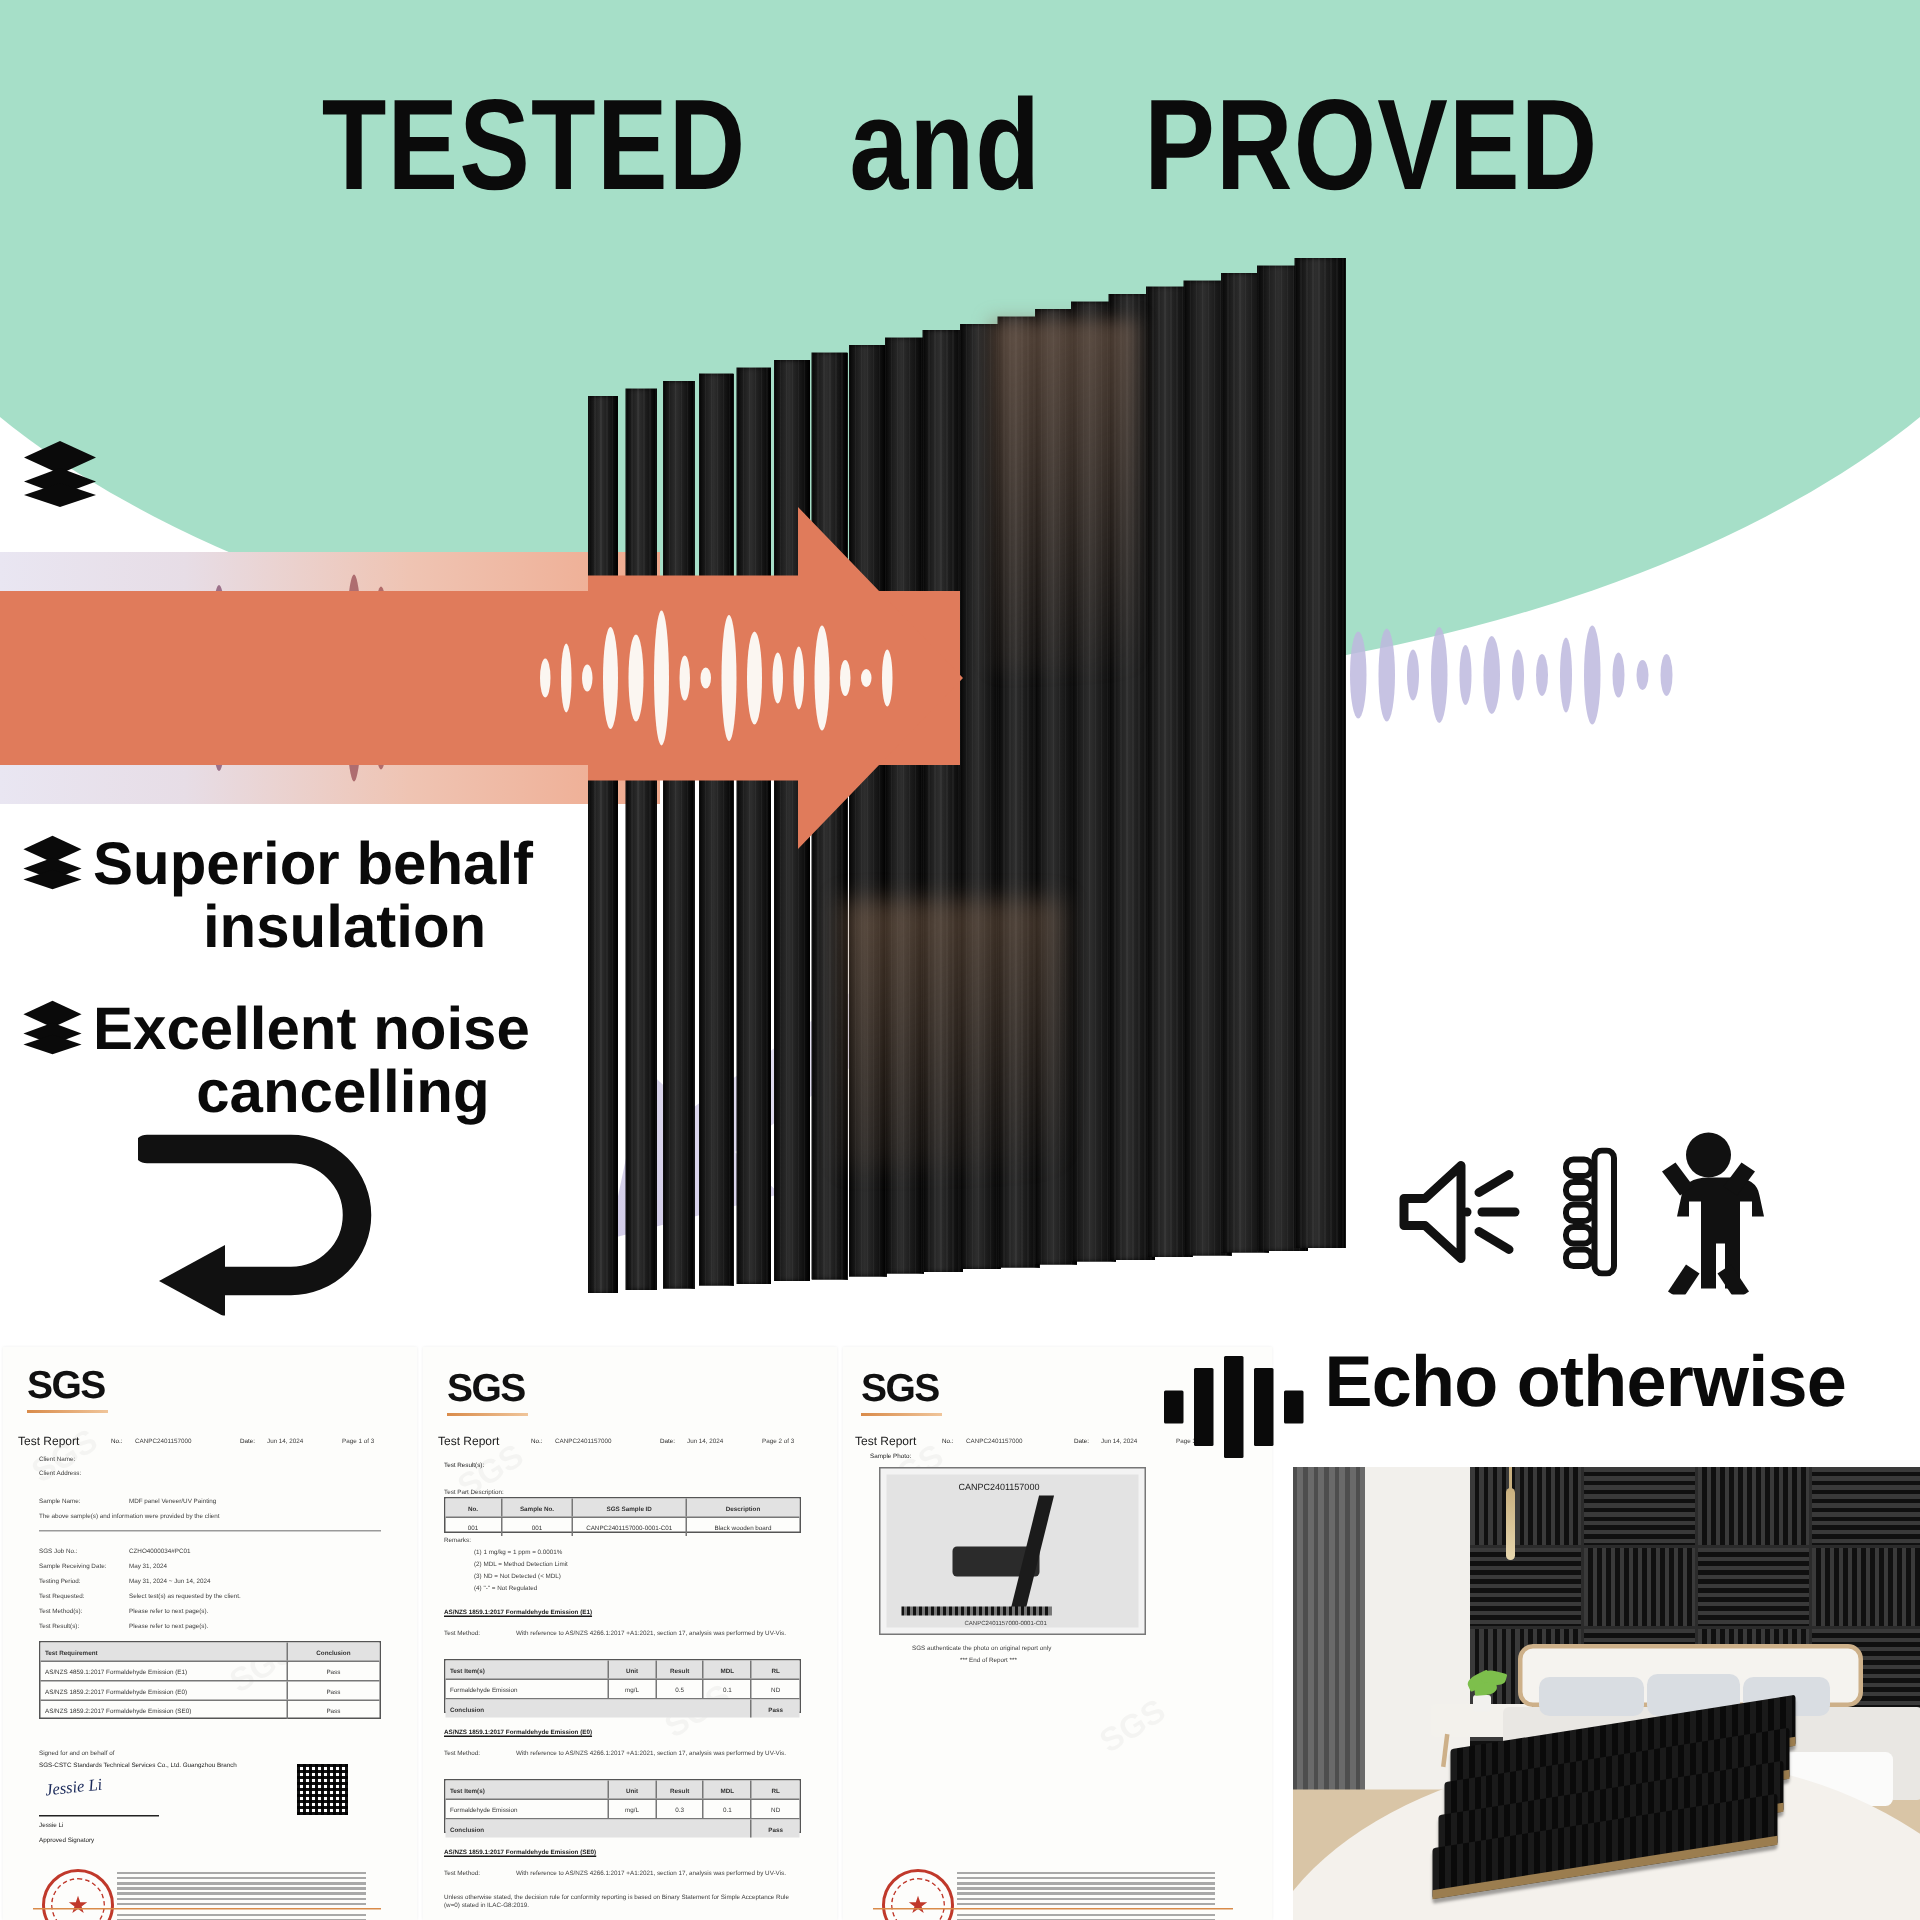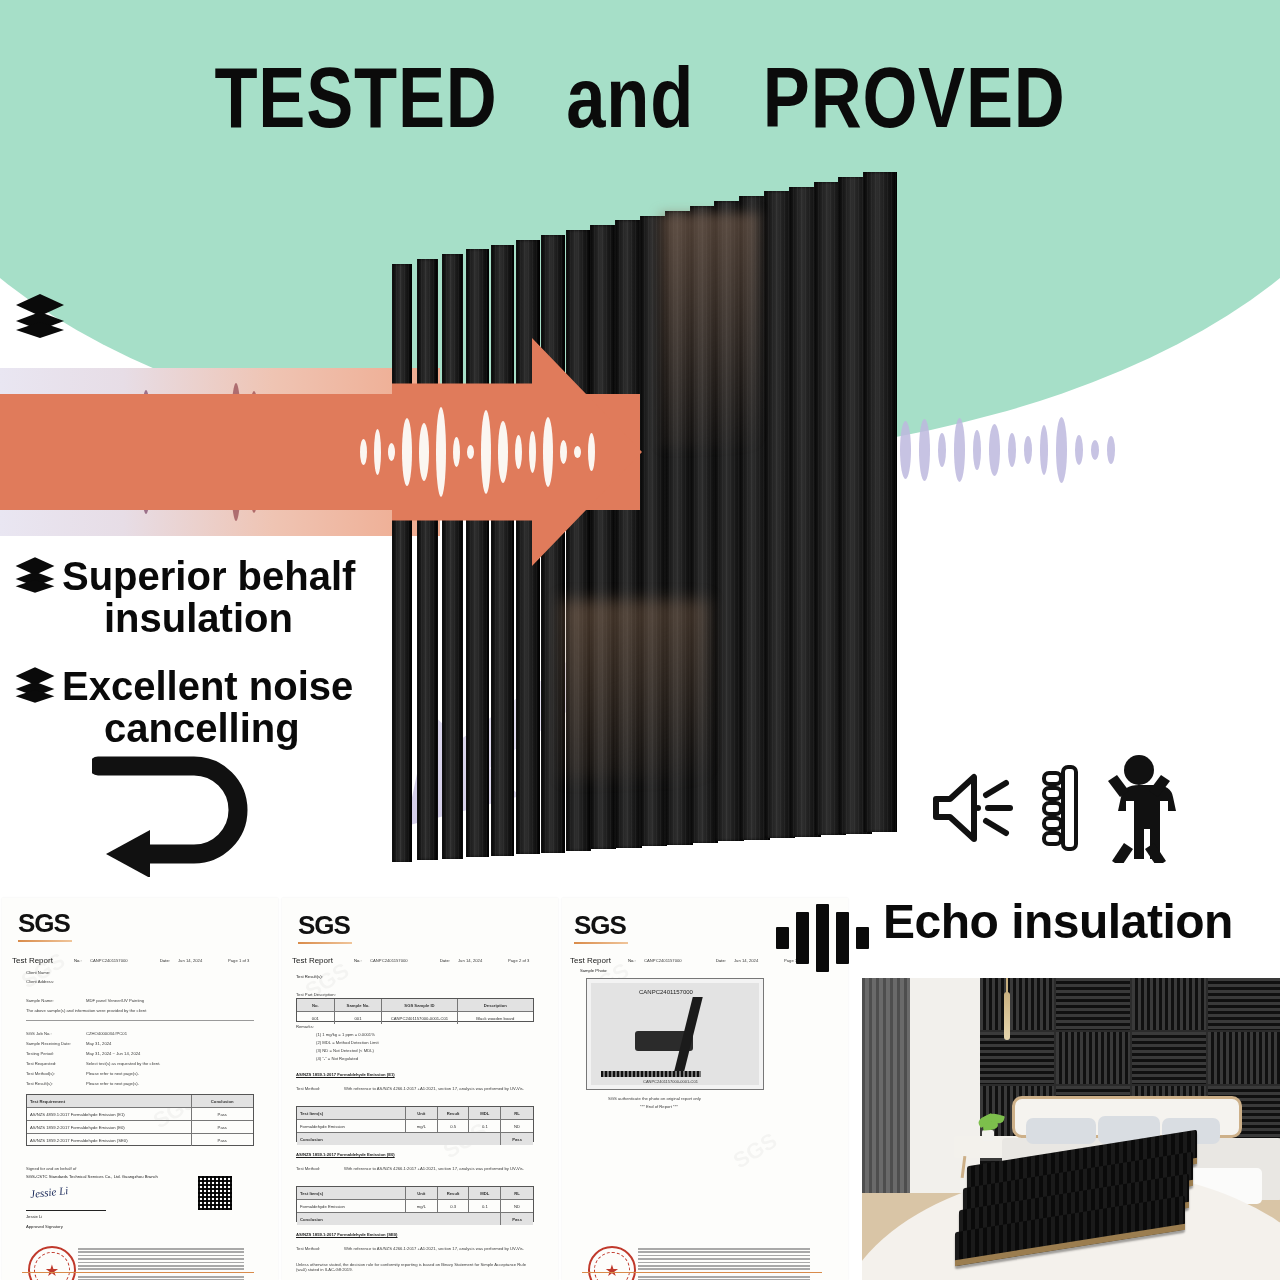--- a/index.html
+++ b/index.html
@@ -52,21 +52,21 @@
   .ow{flex:0 0 auto;border-radius:50%;background:#BDB8DE;opacity:.85;}
 
   
   .nrc-row{position:absolute;left:14px;top:292px;z-index:7;display:flex;align-items:center;gap:6px;}
   .nrc-text{font-size:54px;font-weight:700;color:#0a0a0a;letter-spacing:-1px;line-height:54px;}
 
   .feat{position:absolute;z-index:7;display:flex;align-items:flex-start;gap:6px;}
   .feat-1{left:14px;top:555px;}
   .feat-2{left:14px;top:665px;}
   .feat-txt{font-size:40px;font-weight:700;color:#0a0a0a;line-height:42px;max-width:360px;}
-  .feat-txt .l2{display:block;padding-left:42px;}
+  .feat-txt .l2{display:block;padding-left:42px;text-align:center;}
 
   .stack-ico{display:block;flex:0 0 auto;}
 
   
   .uturn{position:absolute;left:92px;top:752px;width:200px;height:125px;z-index:7;}
 
   
   .soft-arrow{position:absolute;left:370px;top:600px;width:350px;height:250px;z-index:4;}
 
   
@@ -330,21 +330,21 @@
 
   <div class="echo-block">
     <div class="echo-bars" id="echobars">
         <div class="eb" style="height: 22px;"></div>
         <div class="eb" style="height: 52px;"></div>
         <div class="eb" style="height: 68px;"></div>
         <div class="eb" style="height: 52px;"></div>
         <div class="eb" style="height: 22px;"></div>
       </div>
     <div>
-      <div class="echo-title">Echo insulation</div>
+      <div class="echo-title">Echo otherwise</div>
     </div>
   </div>
 
   <div class="doc doc-1">
     <div class="wm" style="left:18px;top:60px;">SGS</div>
     <div class="wm" style="left:150px;top:200px;">SGS</div>
     <div class="sgs-logo" style="left:16px;top:10px;">SGS</div>
     <div class="d-row d-bold" style="left:10px;top:58px;font-size:8px;">Test Report</div>
     <div class="d-row d-bold" style="left:72px;top:60px;">No.:</div>
     <div class="d-row" style="left:88px;top:60px;">CANPC2401157000</div>

